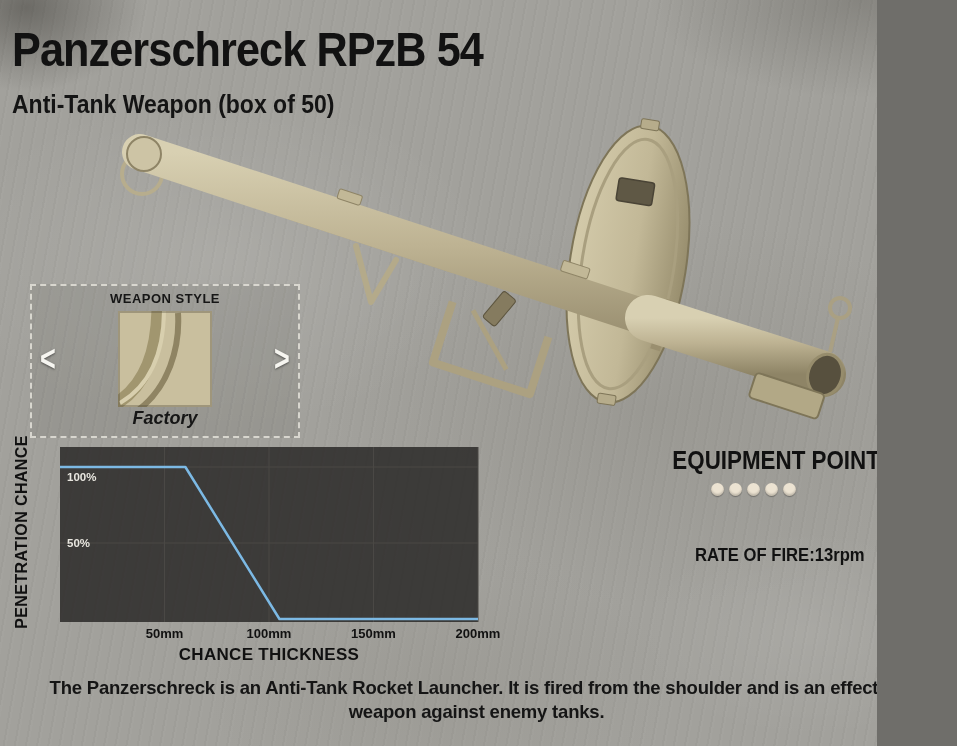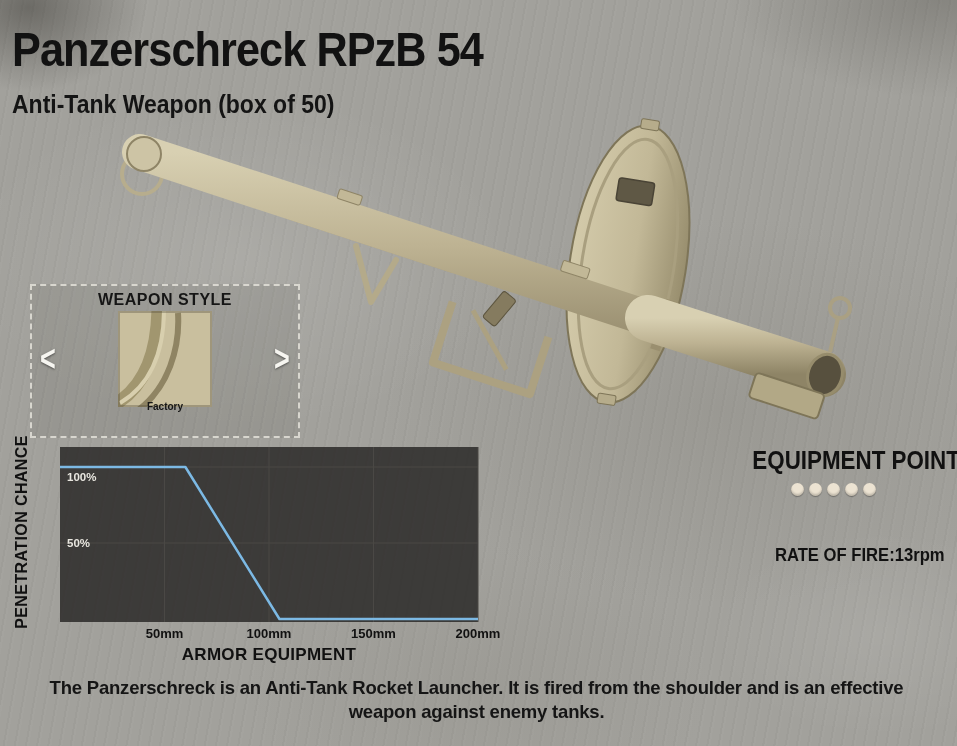--- a/index.html
+++ b/index.html
@@ -1,17 +1,17 @@
 <!DOCTYPE html>
 <html><head>
 <meta charset="utf-8">
 <style>
   html,body{margin:0;padding:0;background:#6f6e6a;}
   #app{
-    position:relative;width:957px;height:746px;overflow:hidden;
+    position:relative;width:877px;height:746px;overflow:hidden;
     font-family:"Liberation Sans", sans-serif;
     background-color:#a2a19c;
     background-image:
       radial-gradient(170px 120px at 3% 1%, rgba(55,53,48,.50), transparent 70%),
       radial-gradient(300px 140px at 98% 0%, rgba(70,68,62,.30), transparent 70%),
       radial-gradient(420px 260px at 25% 35%, rgba(255,255,255,.10), transparent 65%),
       radial-gradient(520px 300px at 75% 55%, rgba(122,119,110,.20), transparent 65%),
       radial-gradient(360px 220px at 50% 92%, rgba(132,129,120,.18), transparent 65%),
       radial-gradient(260px 160px at 92% 85%, rgba(255,255,255,.08), transparent 65%),
       repeating-linear-gradient(100deg, rgba(0,0,0,.028) 0 2px, rgba(255,255,255,.02) 2px 4px, transparent 4px 11px);
@@ -21,25 +21,25 @@
   #title{left:12px;top:22px;font-size:48px;font-weight:bold;color:#121212;letter-spacing:-1px;
          transform:scaleX(.9);transform-origin:0 0;white-space:nowrap;}
   #subtitle{left:12px;top:90px;font-size:25px;font-weight:bold;color:#141414;
             transform:scaleX(.92);transform-origin:0 0;white-space:nowrap;}
   
   #weapon{left:88px;top:112px;width:790px;height:330px;pointer-events:none;}
   
   #style-panel{left:30px;top:284px;width:266px;height:150px;
      border:2px dashed rgba(228,226,218,.85);background:rgba(75,73,66,.12);}
   #style-header{position:absolute;left:0;top:5px;width:100%;text-align:center;
-     font-size:16px;font-weight:bold;color:#161616;letter-spacing:.5px;}
+     font-size:13px;font-weight:bold;color:#161616;letter-spacing:.5px;}
   #style-thumb{position:absolute;left:50%;top:25px;transform:translateX(-50%);
      width:94px;height:96px;}
-  #style-name{position:absolute;left:0;bottom:24px;width:100%;text-align:center;
-     font-size:10px;font-weight:bold;color:#161616;}
+  #style-name{position:absolute;left:0;bottom:7px;width:100%;text-align:center;
+     font-size:18px;font-weight:bold;color:#161616;font-style:italic;}
   .arrow{position:absolute;top:50%;font-size:30px;font-weight:bold;color:#f6f5f0;
      text-shadow:0 1px 2px rgba(0,0,0,.5);line-height:1;cursor:pointer;user-select:none;}
   #arrow-prev{left:7px;transform:translateY(-58%) scale(.9,1.25);}
   #arrow-next{right:7px;transform:translateY(-58%) scale(.9,1.25);}
   
   #equip{right:12px;top:445px;width:224px;text-align:right;}
   #equip-label{font-size:26px;font-weight:bold;color:#111;white-space:nowrap;
      transform:scaleX(.86);transform-origin:100% 50%;}
   #equip-dots{margin-top:7px;display:flex;gap:5px;justify-content:center;}
   .dot{width:13px;height:13px;border-radius:50%;
@@ -161,17 +161,17 @@
       <line x1="0" y1="96" x2="418" y2="96" stroke="#4a4845" stroke-width="1"></line>
       <line x1="0" y1="20" x2="418" y2="20" stroke="#4a4845" stroke-width="1"></line>
       <polyline points="0,20 125.39999999999999,20 219.45000000000002,172 418,172" fill="none" stroke="#7cb9e4" stroke-width="2.5" stroke-linejoin="round"></polyline>
       <text x="7" y="100" fill="#e8e6df" font-size="11.5" font-weight="bold" font-family="Liberation Sans, sans-serif">50%</text>
       <text x="7" y="34" fill="#e8e6df" font-size="11.5" font-weight="bold" font-family="Liberation Sans, sans-serif">100%</text>
       <text x="104.5" y="191" fill="#111111" font-size="13" font-weight="bold" text-anchor="middle" font-family="Liberation Sans, sans-serif">50mm</text>
       <text x="209" y="191" fill="#111111" font-size="13" font-weight="bold" text-anchor="middle" font-family="Liberation Sans, sans-serif">100mm</text>
       <text x="313.5" y="191" fill="#111111" font-size="13" font-weight="bold" text-anchor="middle" font-family="Liberation Sans, sans-serif">150mm</text>
       <text x="418" y="191" fill="#111111" font-size="13" font-weight="bold" text-anchor="middle" font-family="Liberation Sans, sans-serif">200mm</text>
     </svg>
-  <div class="abs" id="chart-xlabel">ARMOR EQUIPMENT</div>
+  <div class="abs" id="chart-xlabel">CHANCE THICKNESS</div>
 
   <div class="abs" id="description">The Panzerschreck is an Anti-Tank Rocket Launcher. It is fired from the shoulder and is an effective weapon against enemy tanks.</div>
 
 </div>
 
 </body></html>

